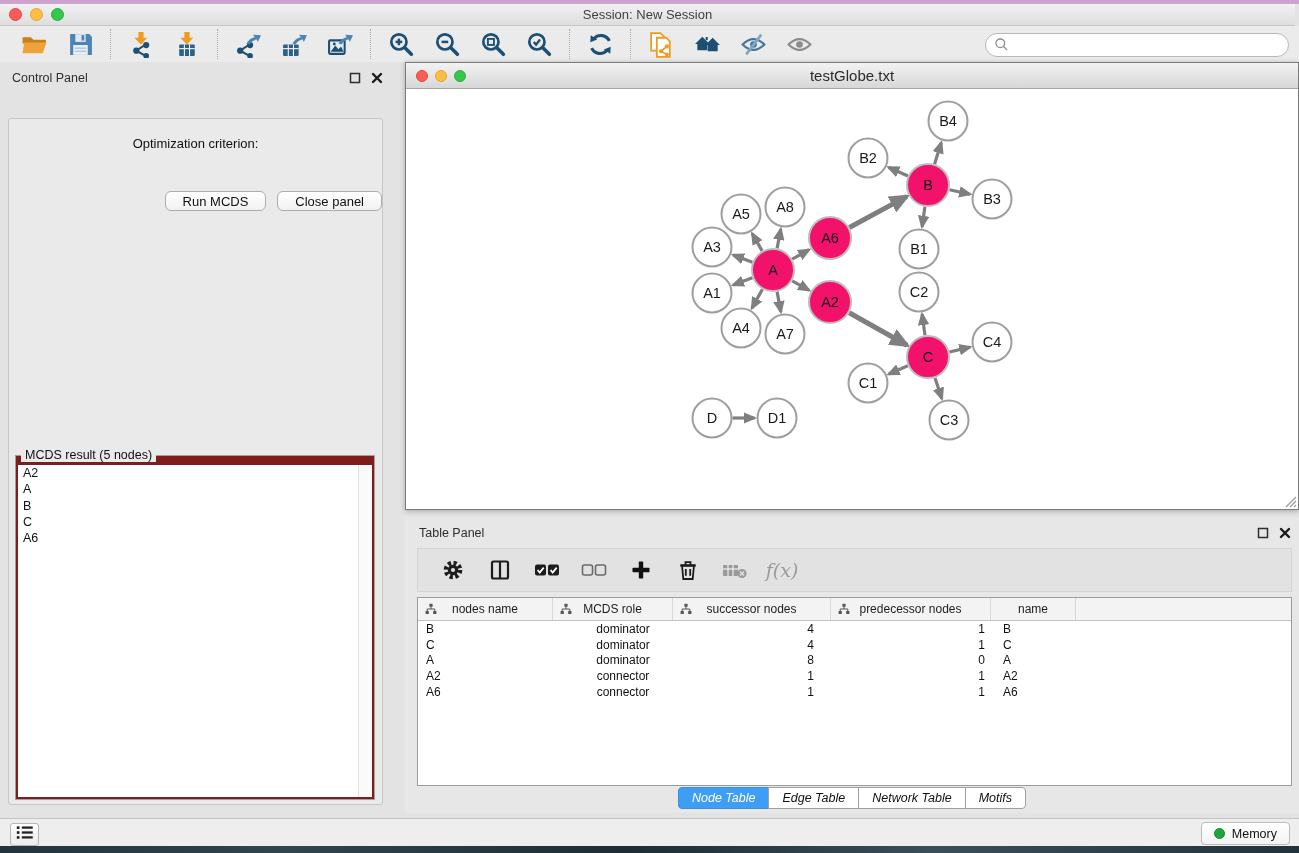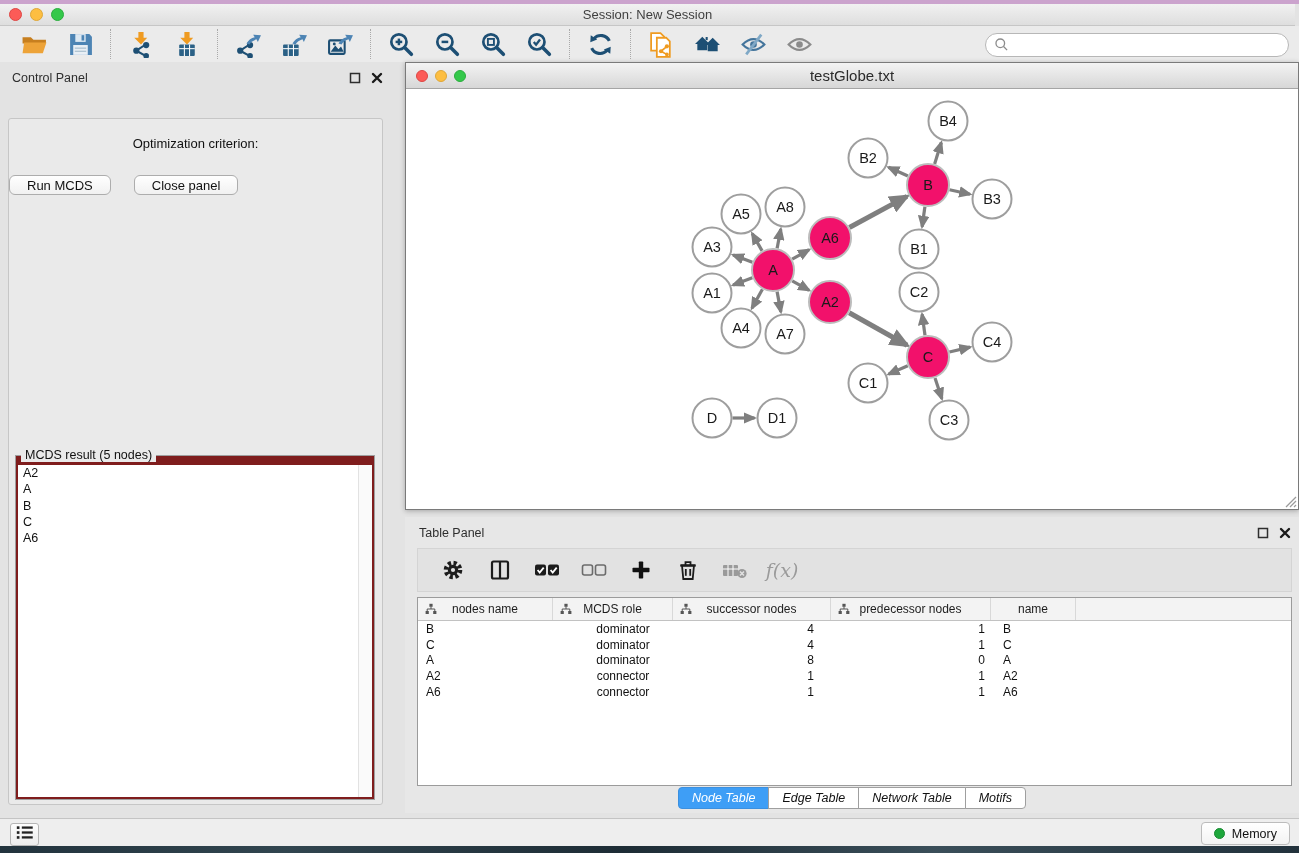--- a/index.html
+++ b/index.html
@@ -32,21 +32,21 @@
   .cp-tabs{position:absolute;top:34px;left:0;right:0;display:flex;justify-content:center;}
   .tab{height:20px;line-height:20px;padding:0 13px;background:#fff;border:1px solid #9f9f9f;margin-left:-1px;font-size:12.5px;color:#111;cursor:pointer;}
   .tab.first{border-radius:4px 0 0 4px;margin-left:0;}
   .tab.last{border-radius:0 4px 4px 0;}
   .tab.active{background:#3e9ef6;border-color:#3b90e0;color:#fff;}
   .cp-content{position:absolute;top:56px;left:8px;right:8px;bottom:13px;background:#eaeaea;border:1px solid #c6c6c6;border-radius:3px;}
   .opt-label{margin-top:17px;text-align:center;font-size:13px;color:#111;}
   .dropdown{position:absolute;left:35px;right:27px;top:38px;height:23px;background:#fff;border:1px solid #b2b2b2;border-radius:5px;display:flex;align-items:center;cursor:pointer;}
   .dropdown .dd-text{flex:1;padding-left:9px;font-size:13px;color:#111;white-space:nowrap;overflow:hidden;}
   .dd-stepper{width:21px;height:23px;margin:-1px -1px -1px 0;border-radius:0 5px 5px 0;background:linear-gradient(#6cb3f9,#2f8bf4);display:flex;align-items:center;justify-content:center;}
-  .btn-row{position:absolute;top:56px;left:0;right:0;display:flex;justify-content:flex-start;gap:23px;}
+  .btn-row{position:absolute;top:72px;left:0;right:0;display:flex;justify-content:flex-end;gap:11px;}
   .mac-btn{height:20px;line-height:20px;padding:0 17px;background:linear-gradient(#ffffff,#f1f1f1);border:1px solid #adadad;border-radius:6px;font-size:13px;color:#111;cursor:pointer;}
   .result-box{position:absolute;left:6px;right:7px;top:336px;bottom:4px;border:1px solid #9f9f9f;background:#7f1d1d;padding-left:36px;}
   .result-legend{position:absolute;top:-8px;left:5px;background:#eaeaea;padding:0 4px;font-size:12.5px;color:#111;}
   .result-inner{position:absolute;left:2px;right:2px;top:9px;bottom:2px;background:#fff;overflow:hidden;}
   .result-scroll{position:absolute;right:0;top:0;bottom:0;width:13px;background:#fafafa;border-left:1px solid #e2e2e2;}
   .result-item{font-size:12.5px;color:#111;line-height:16.3px;padding-left:5px;cursor:default;}
   
   .right-bg{position:absolute;top:62px;left:391px;width:908px;height:756px;background:#e3e3e3;}
   .net-win{position:absolute;left:405px;top:62px;width:892px;height:446px;background:#fff;border:1px solid #7a7a7a;box-shadow:0 1px 5px rgba(0,0,0,.28);}
   .nw-titlebar{position:relative;height:25px;background:linear-gradient(#f3f3f3,#d7d7d7);border-bottom:1px solid #a5a5a5;}

